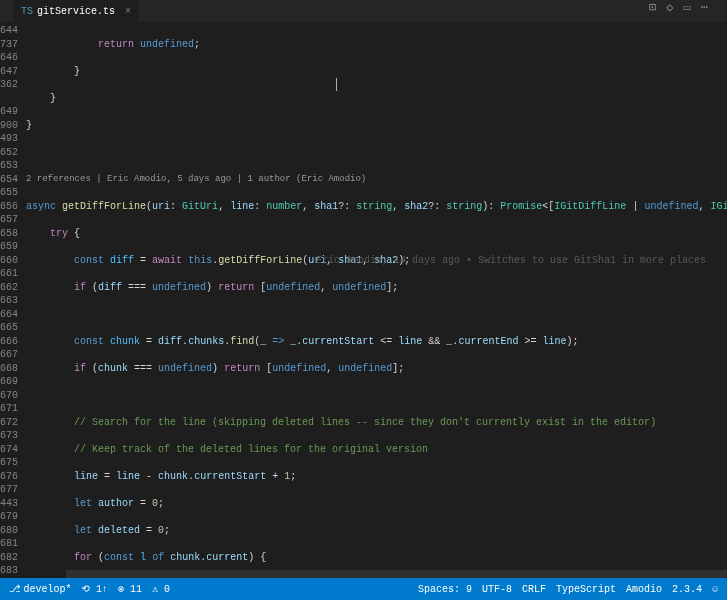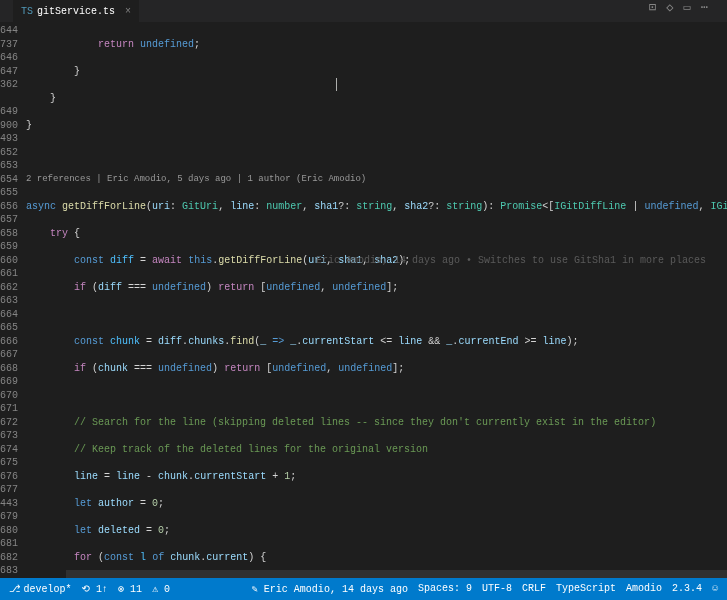--- a/index.html
+++ b/index.html
@@ -170,21 +170,20 @@
 
 <div class="status-bar">
   <div class="sb-item">
       <span>⎇</span>
       <span>develop*</span>
     </div>
   <div class="sb-item">⟲ 1↑</div>
   <div class="sb-item">⊗ 11</div>
   <div class="sb-item">⚠ 0</div>
   <div class="sb-right">
-    <div class="sb-item">✎ Eric Amodio, 14 days ago</div>
     <div class="sb-item">Spaces: 9</div>
     <div class="sb-item">UTF-8</div>
     <div class="sb-item">CRLF</div>
     <div class="sb-item">TypeScript</div>
     <div class="sb-item">Amodio</div>
     <div class="sb-item">2.3.4</div>
     <div class="sb-item">☺</div>
   </div>
 </div>
 

